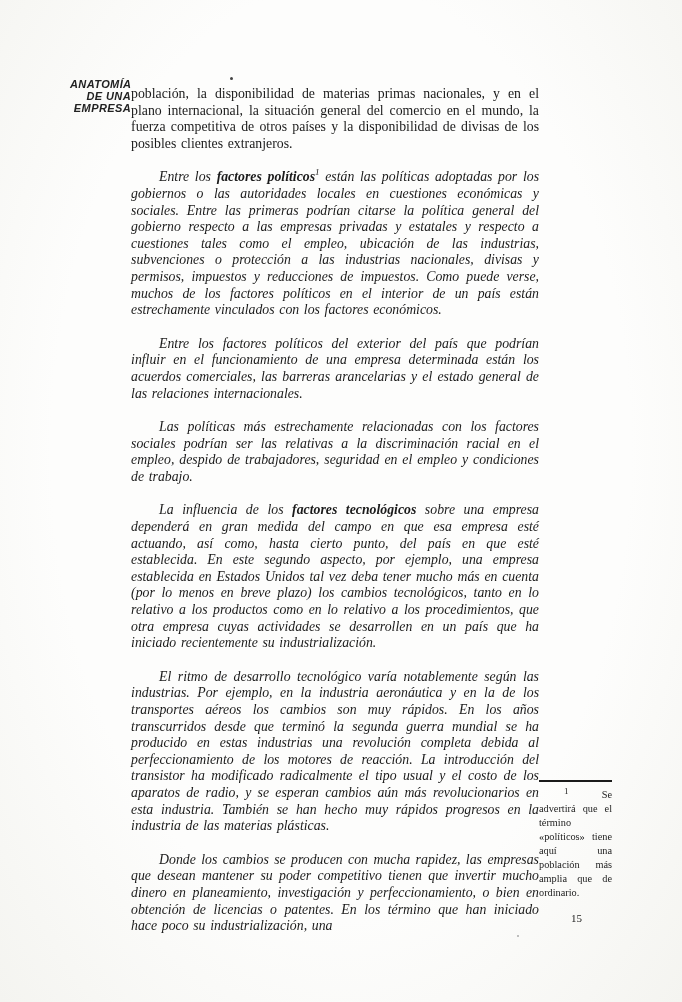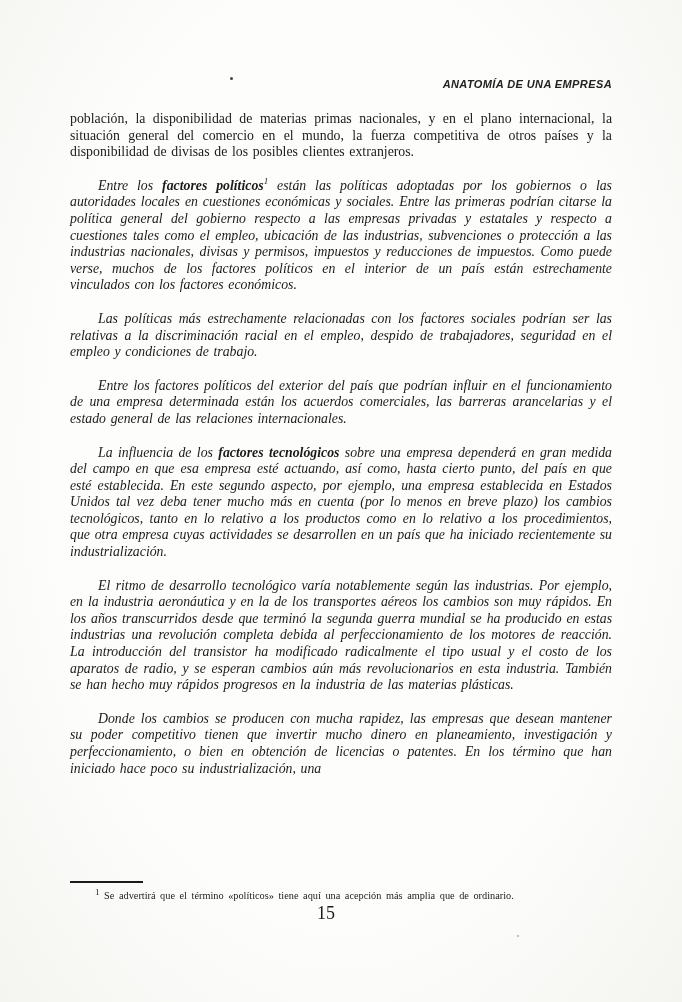--- a/index.html
+++ b/index.html
@@ -12,21 +12,21 @@
     position: relative;
     width: 682px;
     height: 1002px;
     margin: 0 auto;
     box-sizing: border-box;
     background: #fcfcfa;
     background-image: radial-gradient(ellipse at 50% 45%, #fdfdfc 60%, #f4f4f0 100%);
     color: #1b1b1b;
     padding: 78px 70px 78px 70px;
     display: flex;
-    flex-direction: column;
+    flex-direction: row;
     overflow: hidden;
   }
   .running-head {
     font-family: "Liberation Sans", sans-serif;
     font-style: italic;
     font-weight: bold;
     font-size: 11px;
     letter-spacing: 0.4px;
     text-align: right;
     color: #222;
@@ -64,23 +64,24 @@
   }
   .footnote {
     font-size: 10.3px;
     line-height: 14px;
     text-align: justify;
     word-spacing: 2px;
     text-indent: 25px;
     color: #222;
   }
   .page-number {
-    font-size: 18px;
-    text-align: center;
+    font-size: 11px;
+    text-align: right;
     padding-right: 30px;
+    margin-top: 12px;
     color: #1b1b1b;
   }
   .speck {
     position: absolute;
     background: #444;
     border-radius: 50%;
   }
   .speck-1 { left: 230px; top: 77px; width: 3px; height: 3px; }
   .speck-2 { left: 517px; top: 935px; width: 2px; height: 2px; background: #aaa; }
 </style>
@@ -89,25 +90,25 @@
 
 <div class="page">
   <div class="speck speck-1"></div>
   <div class="speck speck-2"></div>
 
   <div class="running-head">ANATOMÍA DE UNA EMPRESA</div>
 
   <div class="body-text">
       <p class="para"><span>población, la disponibilidad de materias primas nacionales, y en el plano internacional, la situación general del comercio en el mundo, la fuerza competitiva de otros países y la disponibilidad de divisas de los posibles clientes extranjeros.</span></p>
       <p class="para indent"><span>Entre los </span><b>factores políticos</b><sup>1</sup><span> están las políticas adoptadas por los gobiernos o las autoridades locales en cuestiones económicas y sociales. Entre las primeras podrían citarse la política general del gobierno respecto a las empresas privadas y estatales y respecto a cuestiones tales como el empleo, ubicación de las industrias, subvenciones o protección a las industrias nacionales, divisas y permisos, impuestos y reducciones de impuestos. Como puede verse, muchos de los factores políticos en el interior de un país están estrechamente vinculados con los factores económicos.</span></p>
+      <p class="para indent"><span>Entre los factores políticos del exterior del país que podrían influir en el funcionamiento de una empresa determinada están los acuerdos comerciales, las barreras arancelarias y el estado general de las relaciones internacionales.</span></p>
       <p class="para indent"><span>Las políticas más estrechamente relacionadas con los factores sociales podrían ser las relativas a la discriminación racial en el empleo, despido de trabajadores, seguridad en el empleo y condiciones de trabajo.</span></p>
-      <p class="para indent"><span>Entre los factores políticos del exterior del país que podrían influir en el funcionamiento de una empresa determinada están los acuerdos comerciales, las barreras arancelarias y el estado general de las relaciones internacionales.</span></p>
       <p class="para indent"><span>La influencia de los </span><b>factores tecnológicos</b><span> sobre una empresa dependerá en gran medida del campo en que esa empresa esté actuando, así como, hasta cierto punto, del país en que esté establecida. En este segundo aspecto, por ejemplo, una empresa establecida en Estados Unidos tal vez deba tener mucho más en cuenta (por lo menos en breve plazo) los cambios tecnológicos, tanto en lo relativo a los productos como en lo relativo a los procedimientos, que otra empresa cuyas actividades se desarrollen en un país que ha iniciado recientemente su industrialización.</span></p>
       <p class="para indent"><span>El ritmo de desarrollo tecnológico varía notablemente según las industrias. Por ejemplo, en la industria aeronáutica y en la de los transportes aéreos los cambios son muy rápidos. En los años transcurridos desde que terminó la segunda guerra mundial se ha producido en estas industrias una revolución completa debida al perfeccionamiento de los motores de reacción. La introducción del transistor ha modificado radicalmente el tipo usual y el costo de los aparatos de radio, y se esperan cambios aún más revolucionarios en esta industria. También se han hecho muy rápidos progresos en la industria de las materias plásticas.</span></p>
       <p class="para indent"><span>Donde los cambios se producen con mucha rapidez, las empresas que desean mantener su poder competitivo tienen que invertir mucho dinero en planeamiento, investigación y perfeccionamiento, o bien en obtención de licencias o patentes. En los término que han iniciado hace poco su industrialización, una</span></p>
     </div>
 
   <div class="footer-area">
     <div class="footnote-rule"></div>
-    <div class="footnote"><sup>1</sup><span> Se advertirá que el término «políticos» tiene aquí una acepción más amplia que de ordinario.</span></div>
+    <div class="footnote"><sup>1</sup><span> Se advertirá que el término «políticos» tiene aquí una población más amplia que de ordinario.</span></div>
     <div class="page-number">15</div>
   </div>
 </div>
 
 </body></html>

